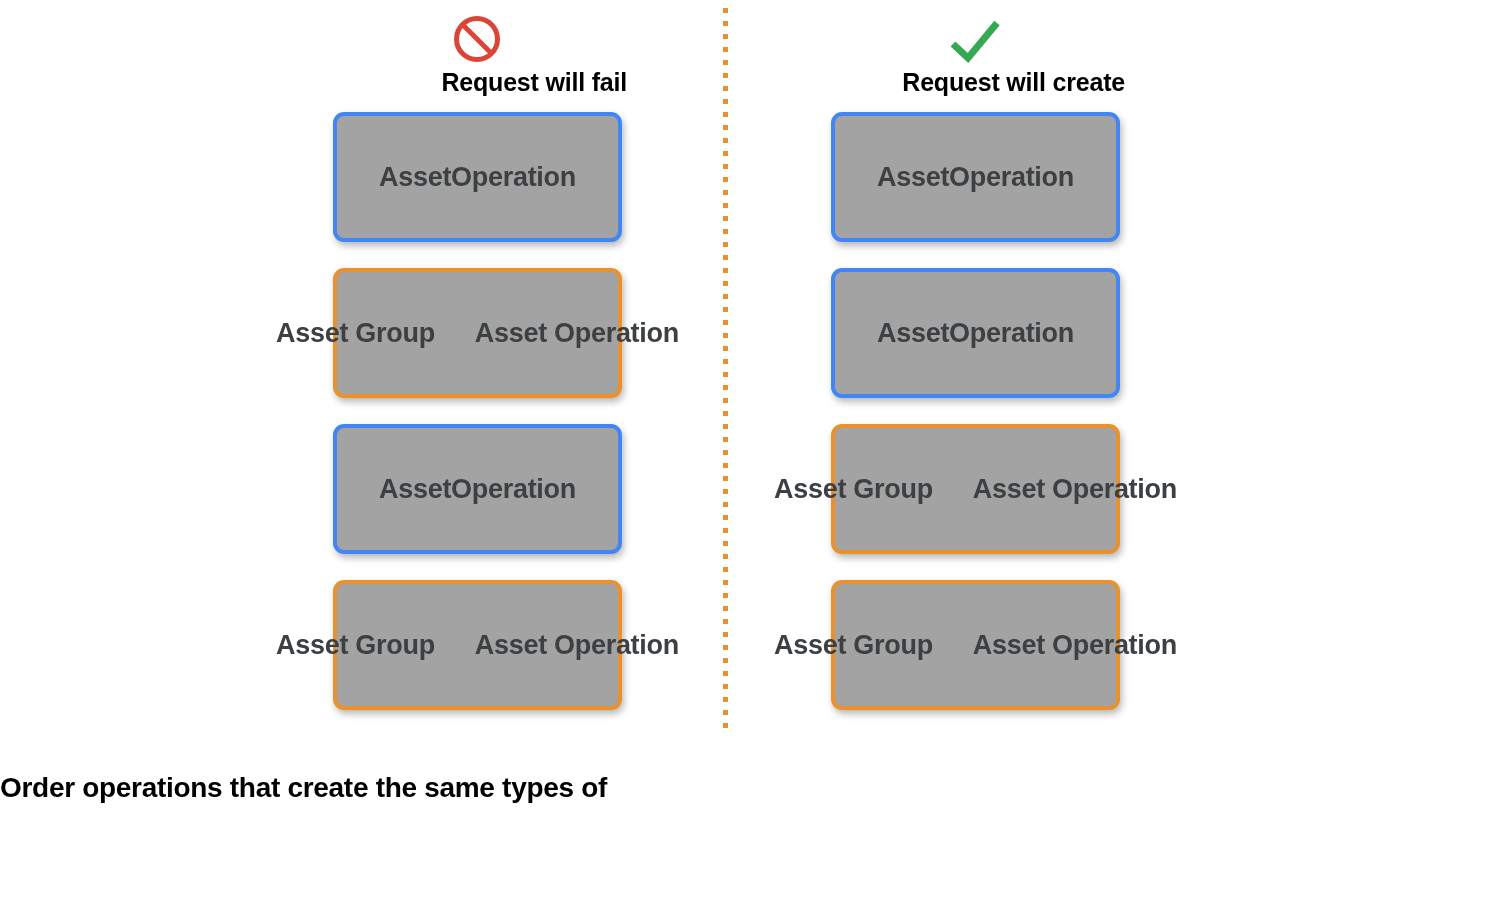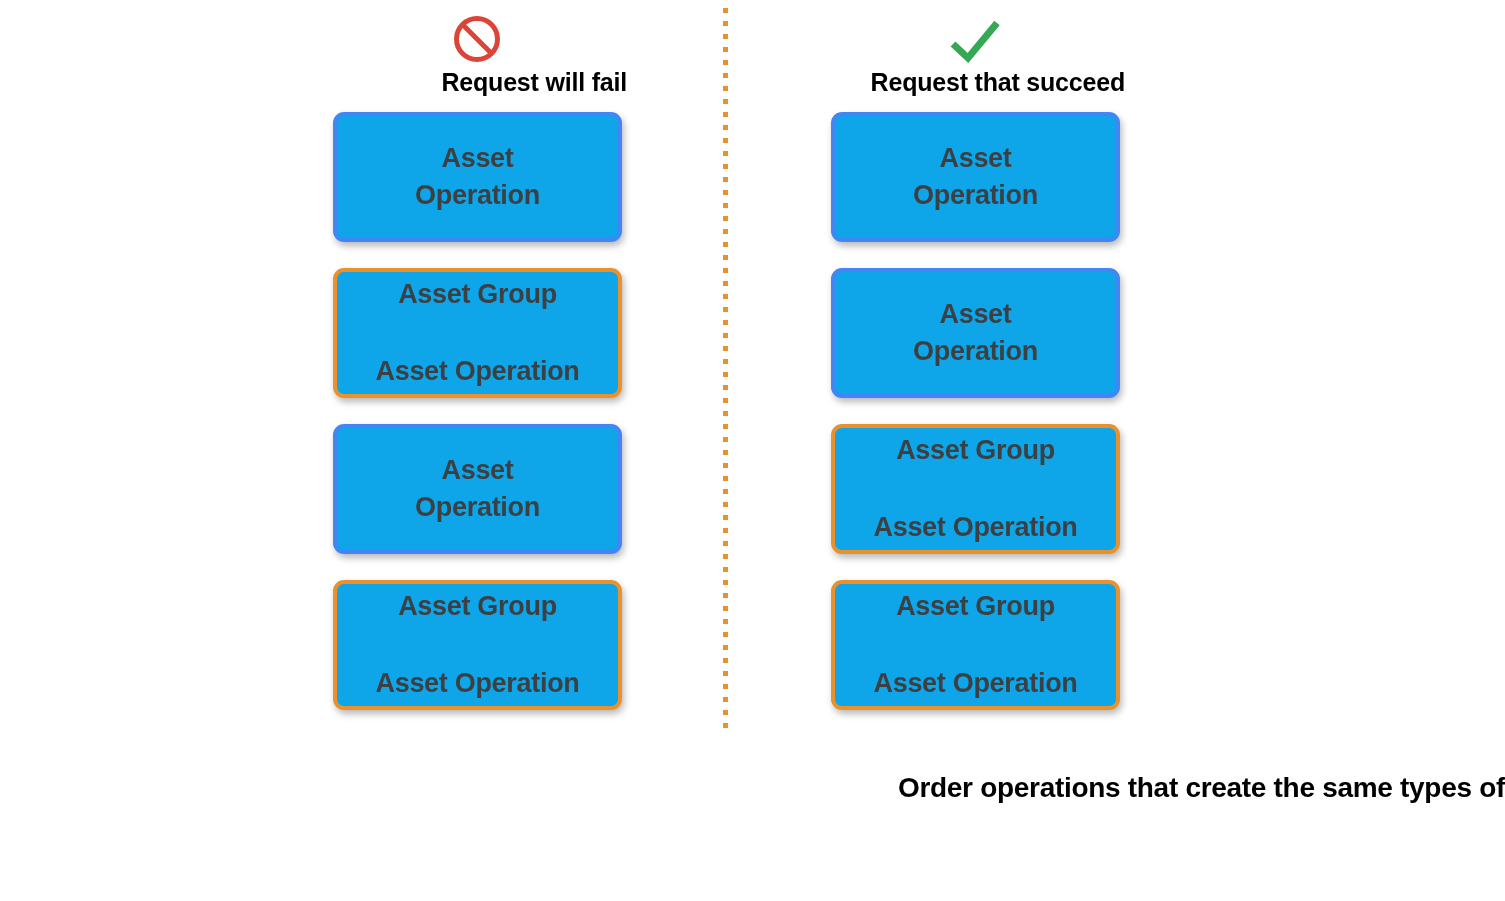--- a/index.html
+++ b/index.html
@@ -70,44 +70,44 @@
     left: 6px;
     width: 289px;
   }
   .card {
     box-sizing: border-box;
     width: 289px;
     height: 130px;
     margin-bottom: 26px;
     border-radius: 11px;
     border: 4px solid #4285f4;
-    background: #0ea5e9;
+    background: #a3a3a3;
     box-shadow: 2px 4px 7px rgba(0, 0, 0, 0.28);
     display: flex;
-    flex-direction: column;
+    flex-direction: row;
     align-items: center;
     justify-content: center;
   }
   .card.orange { border-color: #e8912d; gap: 40px; }
   .card-line {
     font-size: 27px;
     font-weight: bold;
     color: #3c4043;
     line-height: 37px;
     letter-spacing: -0.3px;
     white-space: nowrap;
   }
 
   
   .caption {
     position: absolute;
     top: 768px;
     left: 0;
     width: 1505px;
-    text-align: right;
+    text-align: left;
   }
   .caption-line {
     font-size: 28px;
     font-weight: bold;
     color: #000000;
     line-height: 39px;
     letter-spacing: -0.3px;
   }
 </style>
 </head>
@@ -150,21 +150,21 @@
   </div>
 
   <div class="column column-succeed">
 
     <div class="column-header">
       <div class="header-icon">
         <svg width="62" height="52" viewBox="0 0 62 52" aria-hidden="true">
           <polyline points="9,31 24,45 53,10" fill="none" stroke="#34a853" stroke-width="7" stroke-linecap="butt" stroke-linejoin="miter"></polyline>
         </svg>
       </div>
-      <div class="header-label">Request that succeed</div>
+      <div class="header-label">Request will create</div>
     </div>
 
     <div class="card-stack">
       <div class="card">
         <div class="card-line">Asset</div>
         <div class="card-line">Operation</div>
       </div>
       <div class="card">
         <div class="card-line">Asset</div>
         <div class="card-line">Operation</div>

